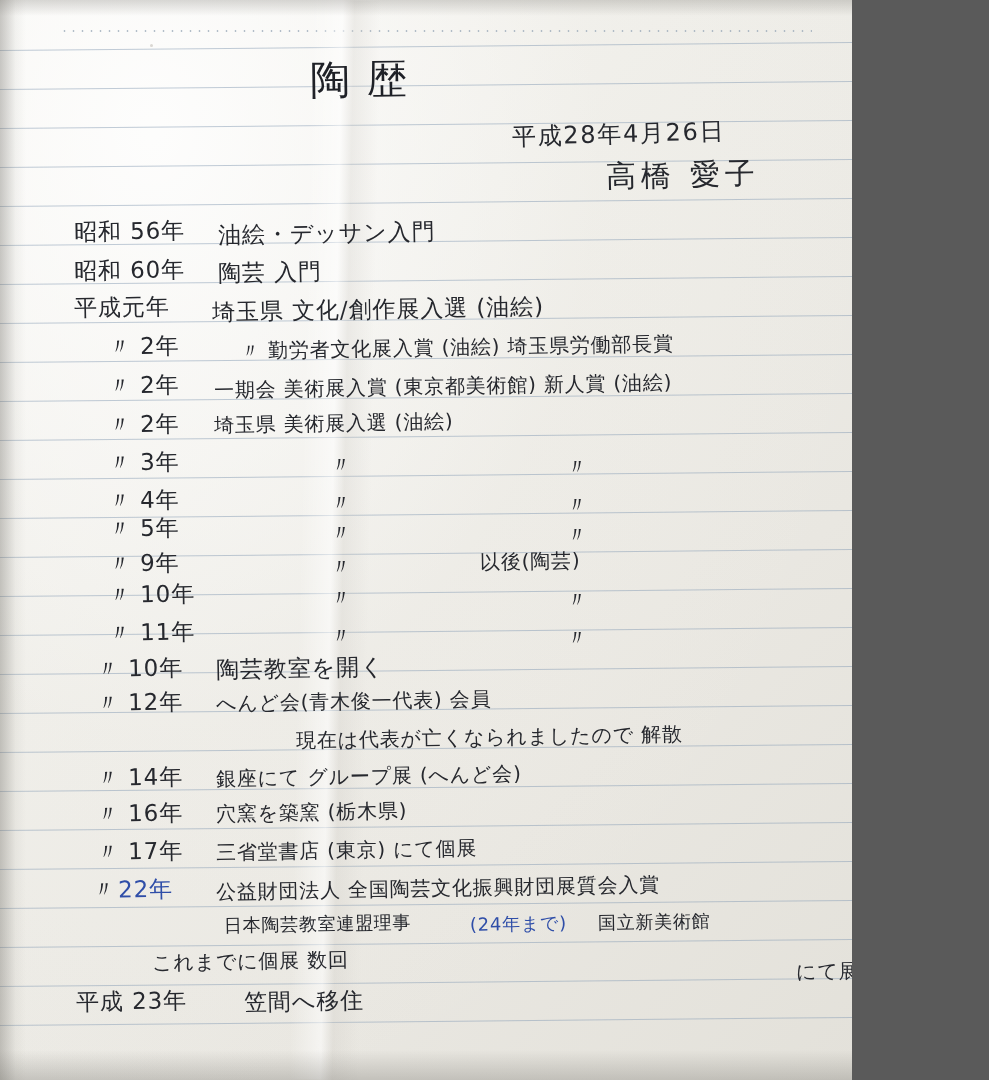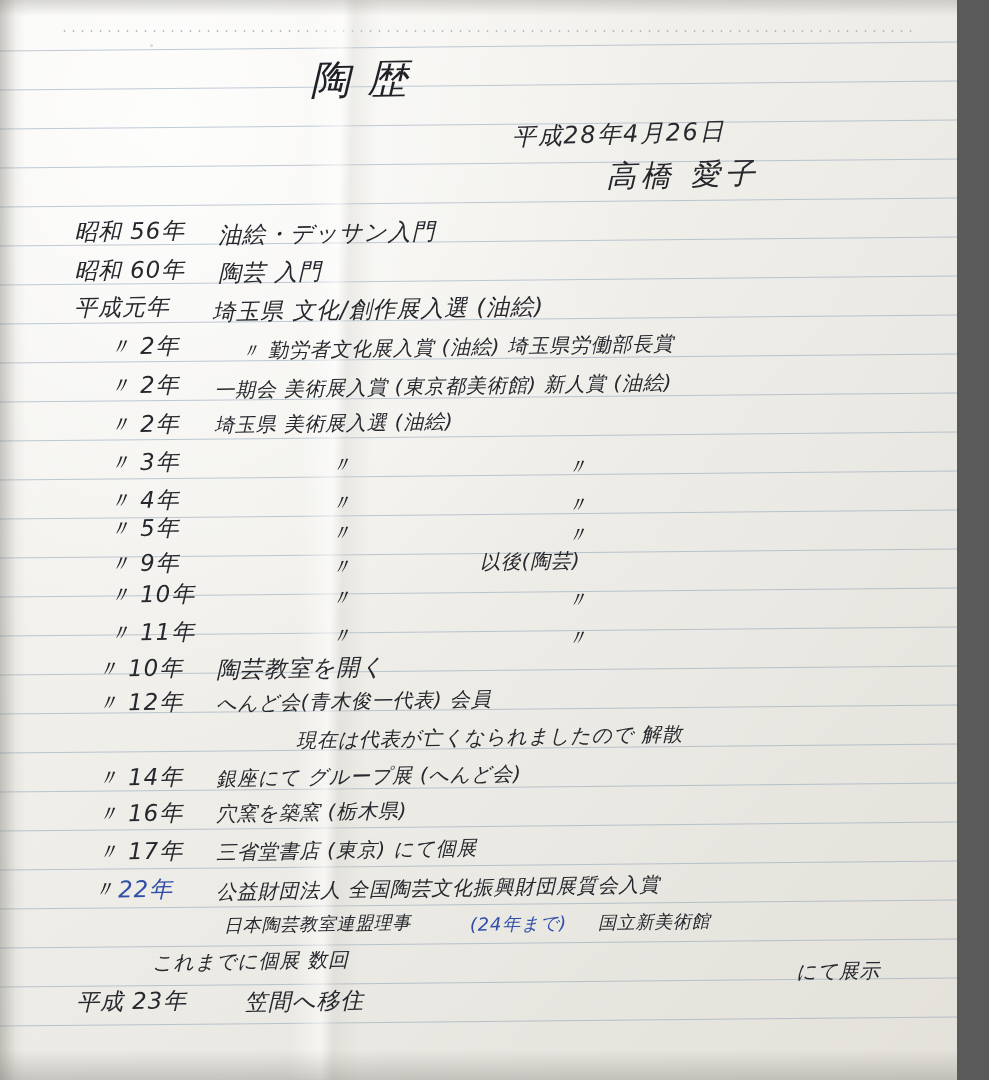--- a/index.html
+++ b/index.html
@@ -3,26 +3,25 @@
 <meta charset="utf-8">
 <title>陶歴</title>
 <style>
   html, body {
     margin: 0;
     padding: 0;
     background: #5a5a5a;
   }
   .page {
     position: relative;
-    width: 957px;
+    width: 852px;
     height: 1080px;
     overflow: hidden;
     background: #f2f0ec;
     font-family: "DejaVu Sans", sans-serif;
-    font-style: italic;
   }
   
   .paper-tone {
     position: absolute;
     inset: 0;
     background:
       radial-gradient(ellipse at 18% 12%, rgba(255,255,255,0.85) 0%, rgba(245,243,238,0.2) 45%, rgba(222,219,212,0.0) 75%),
       linear-gradient(135deg, #f6f5f1 0%, #efeee9 35%, #e9e7e1 70%, #e3e1da 100%);
     pointer-events: none;
   }

